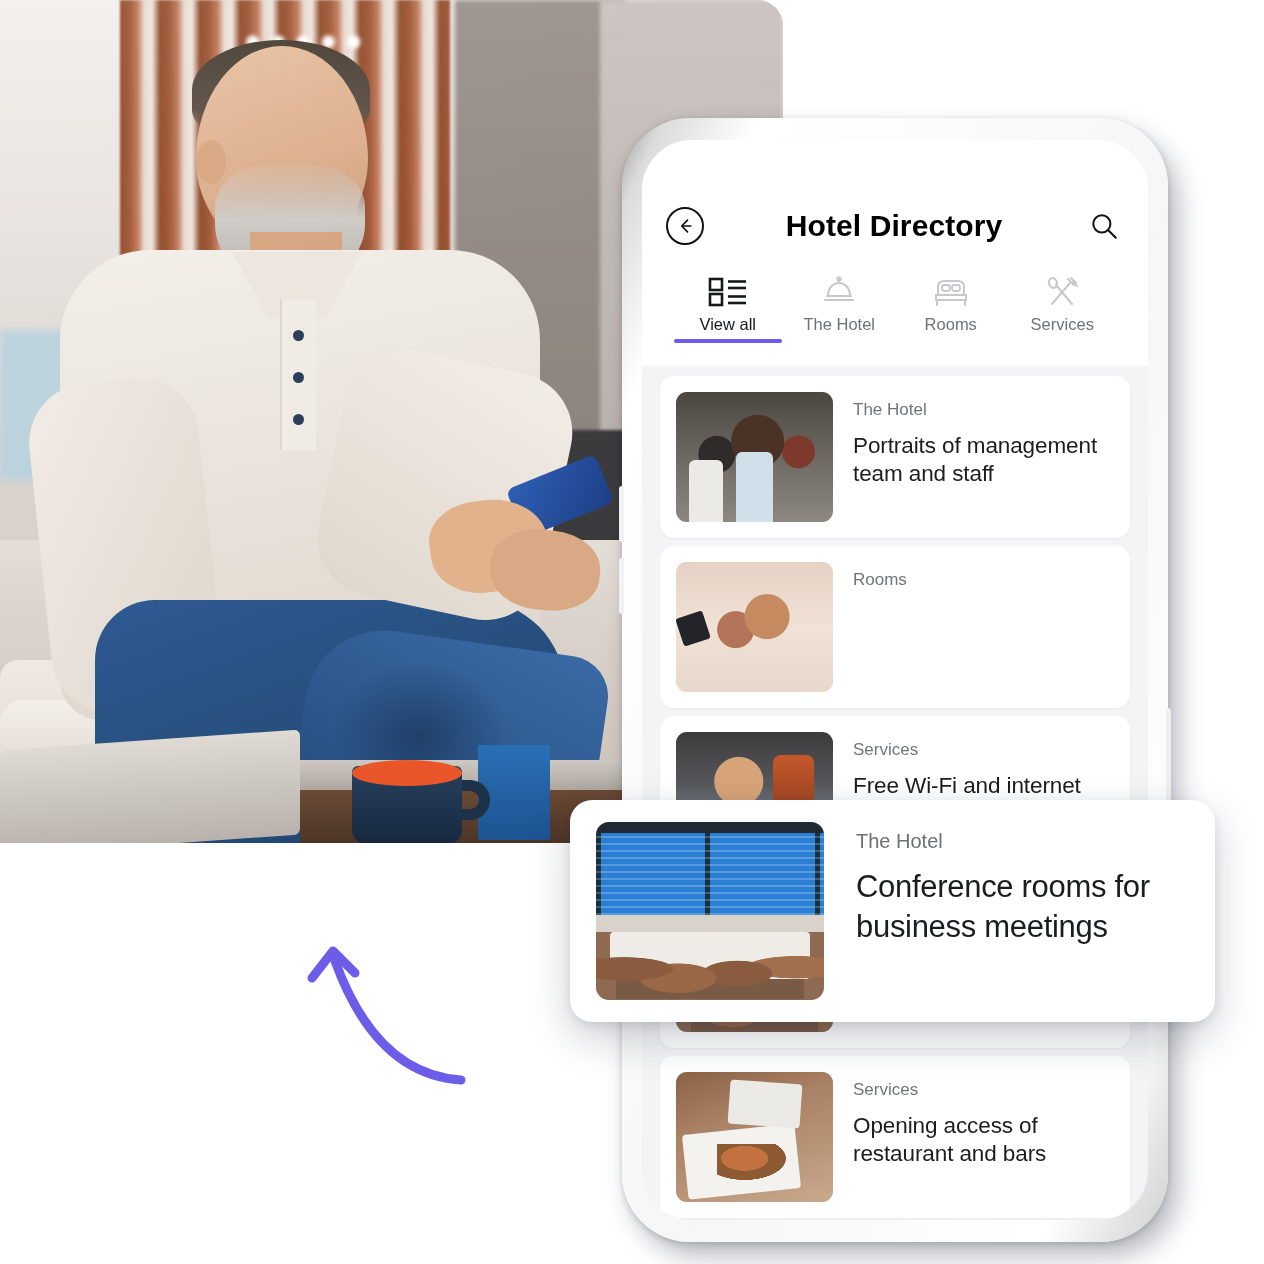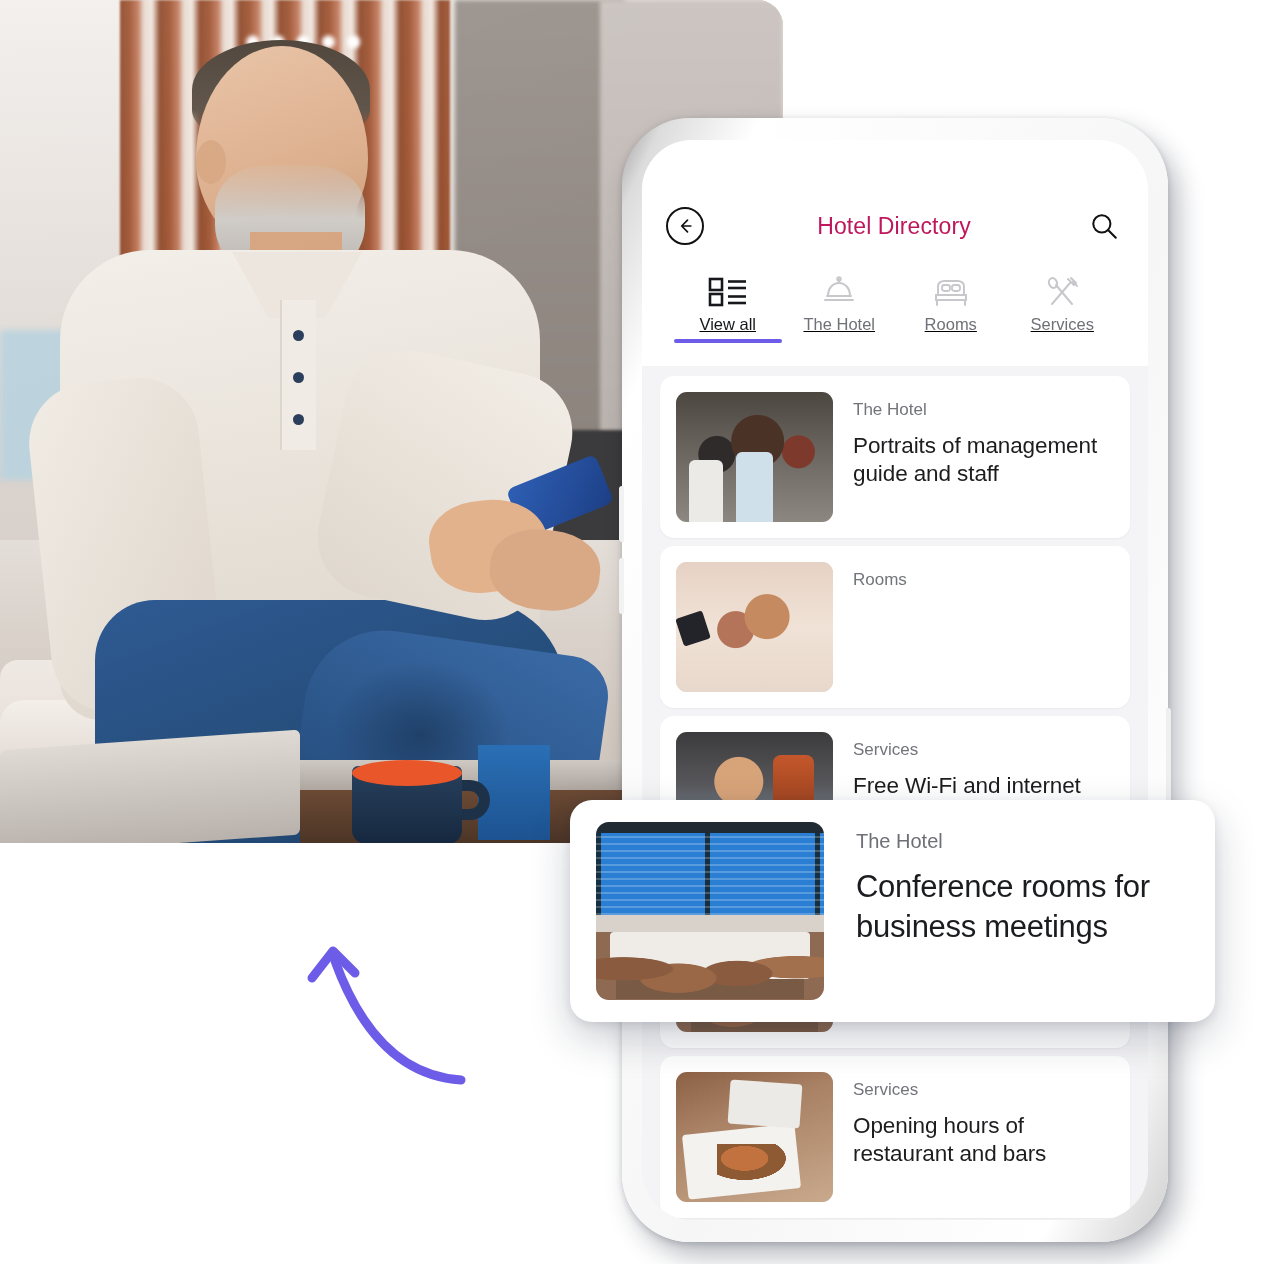--- a/index.html
+++ b/index.html
@@ -260,32 +260,32 @@
     display: flex; align-items: center; justify-content: space-between;
     height: 52px;
   }
   #back-button {
     width: 38px; height: 38px; border-radius: 50%;
     border: 2px solid #111; background: #fff;
     display: flex; align-items: center; justify-content: center;
     cursor: pointer; flex: 0 0 auto;
   }
   #page-title {
-    font-size: 23px; color: #be185d; font-weight: 400;
+    font-size: 30px; color: #000000; font-weight: 700;
     letter-spacing: .1px;
   }
   #search-button {
     width: 40px; height: 40px; display: flex; align-items: center;
     justify-content: center; cursor: pointer; flex: 0 0 auto;
   }
 
   
   #tabs {
     display: flex; align-items: flex-end; justify-content: space-between;
-    margin-top: 20px; padding: 0 6px; text-decoration: underline;
+    margin-top: 20px; padding: 0 6px;
   }
   .tab {
     flex: 1 1 0; display: flex; flex-direction: column;
     align-items: center; gap: 7px; cursor: pointer;
     padding-bottom: 9px; position: relative;
   }
   .tab .tab-icon { height: 36px; display: flex; align-items: flex-end; }
   .tab .tab-label { font-size: 16.5px; color: #6f7177; }
   .tab.active .tab-label { color: #17181c; }
   .tab.active::after {
@@ -558,21 +558,21 @@
       </div>
 
       <div id="list">
 
         <div class="list-item">
           <div class="thumb">
             <div class="th-staff"></div>
           </div>
           <div class="item-text">
             <div class="item-cat">The Hotel</div>
-            <div class="item-title">Portraits of management guide and staff</div>
+            <div class="item-title">Portraits of management team and staff</div>
           </div>
         </div>
 
         <div class="list-item">
           <div class="thumb">
             <div class="th-tv"></div>
           </div>
           <div class="item-text">
             <div class="item-cat">Rooms</div>
           </div>
@@ -599,21 +599,21 @@
           </div>
         </div>
 
         <div class="list-item">
           <div class="thumb">
             <div class="th-food"></div>
               <div class="th-food-plate"></div>
           </div>
           <div class="item-text">
             <div class="item-cat">Services</div>
-            <div class="item-title">Opening hours of restaurant and bars</div>
+            <div class="item-title">Opening access of restaurant and bars</div>
           </div>
         </div>
 
       </div>
     </div>
   </div>
 
   <div id="floating-card">
     <div class="thumb">
       <div class="th-conf"></div>

